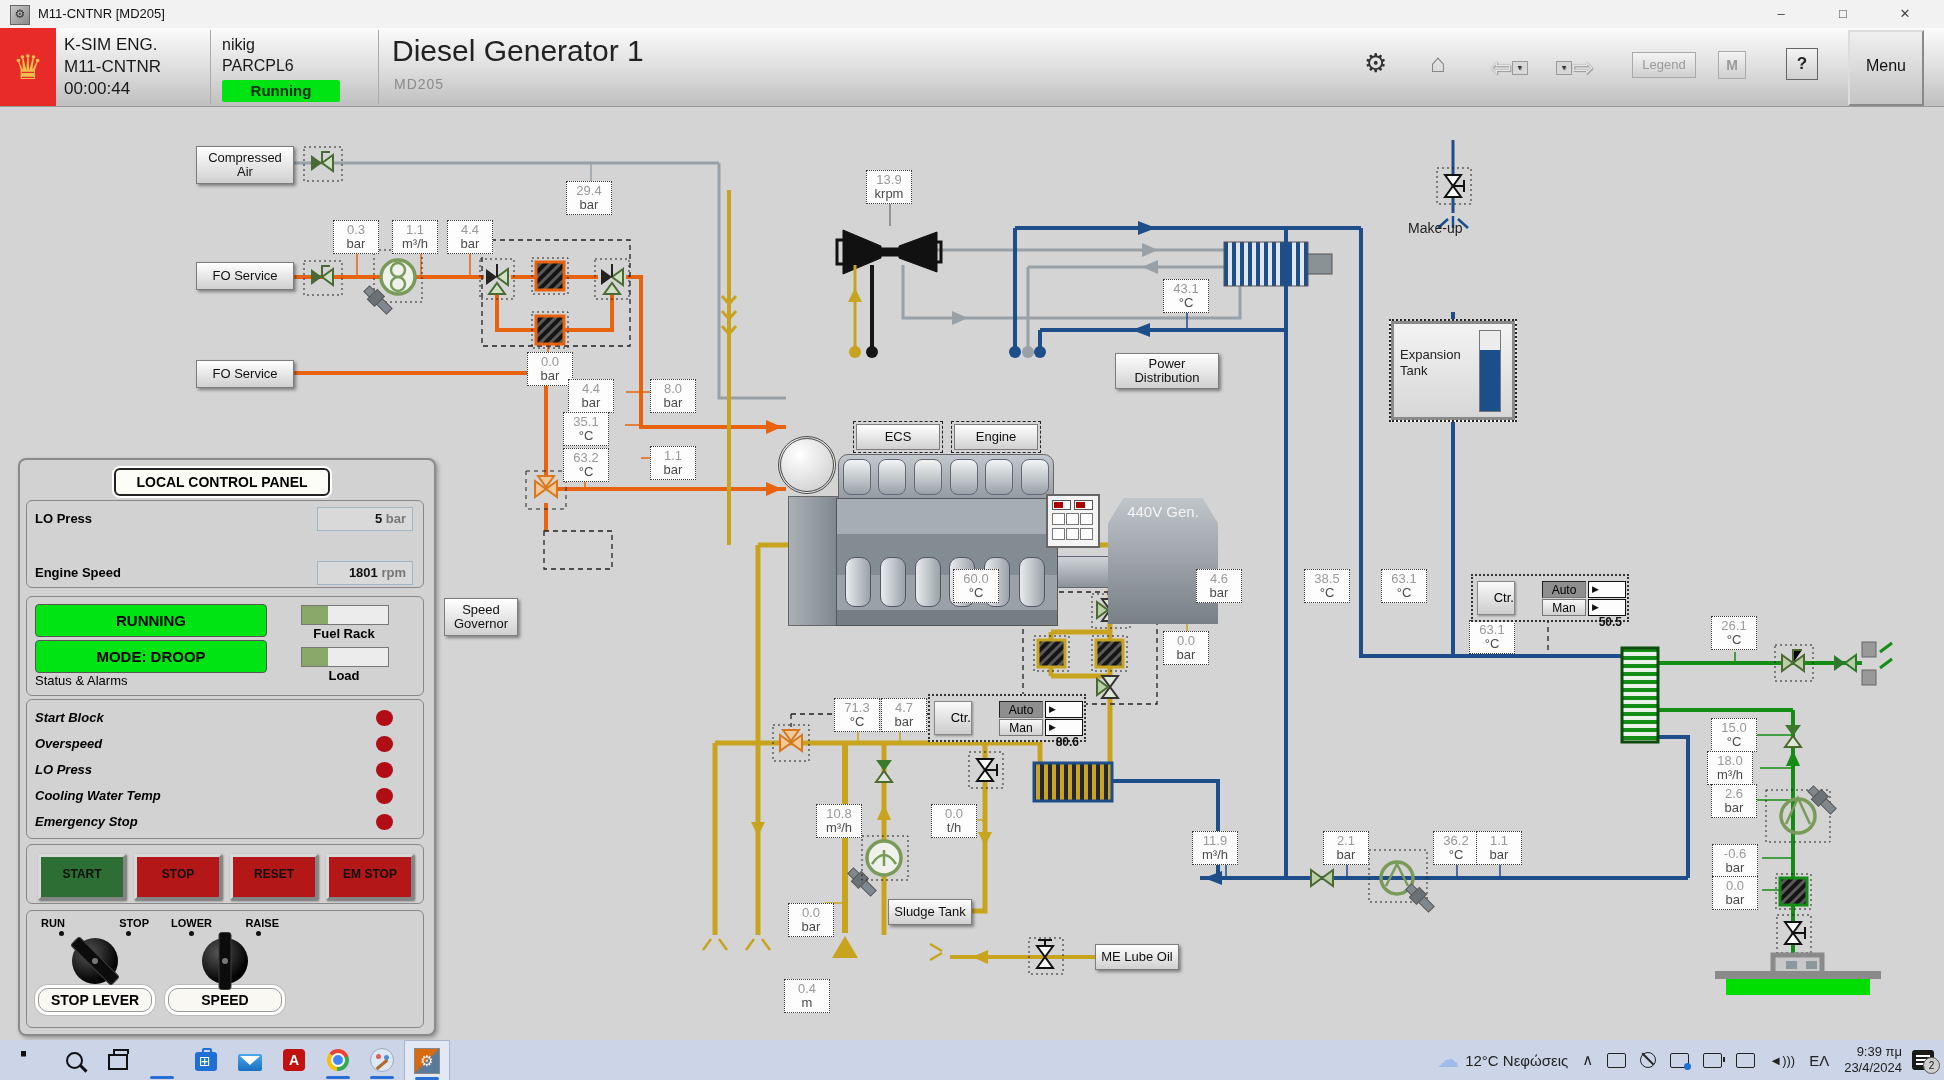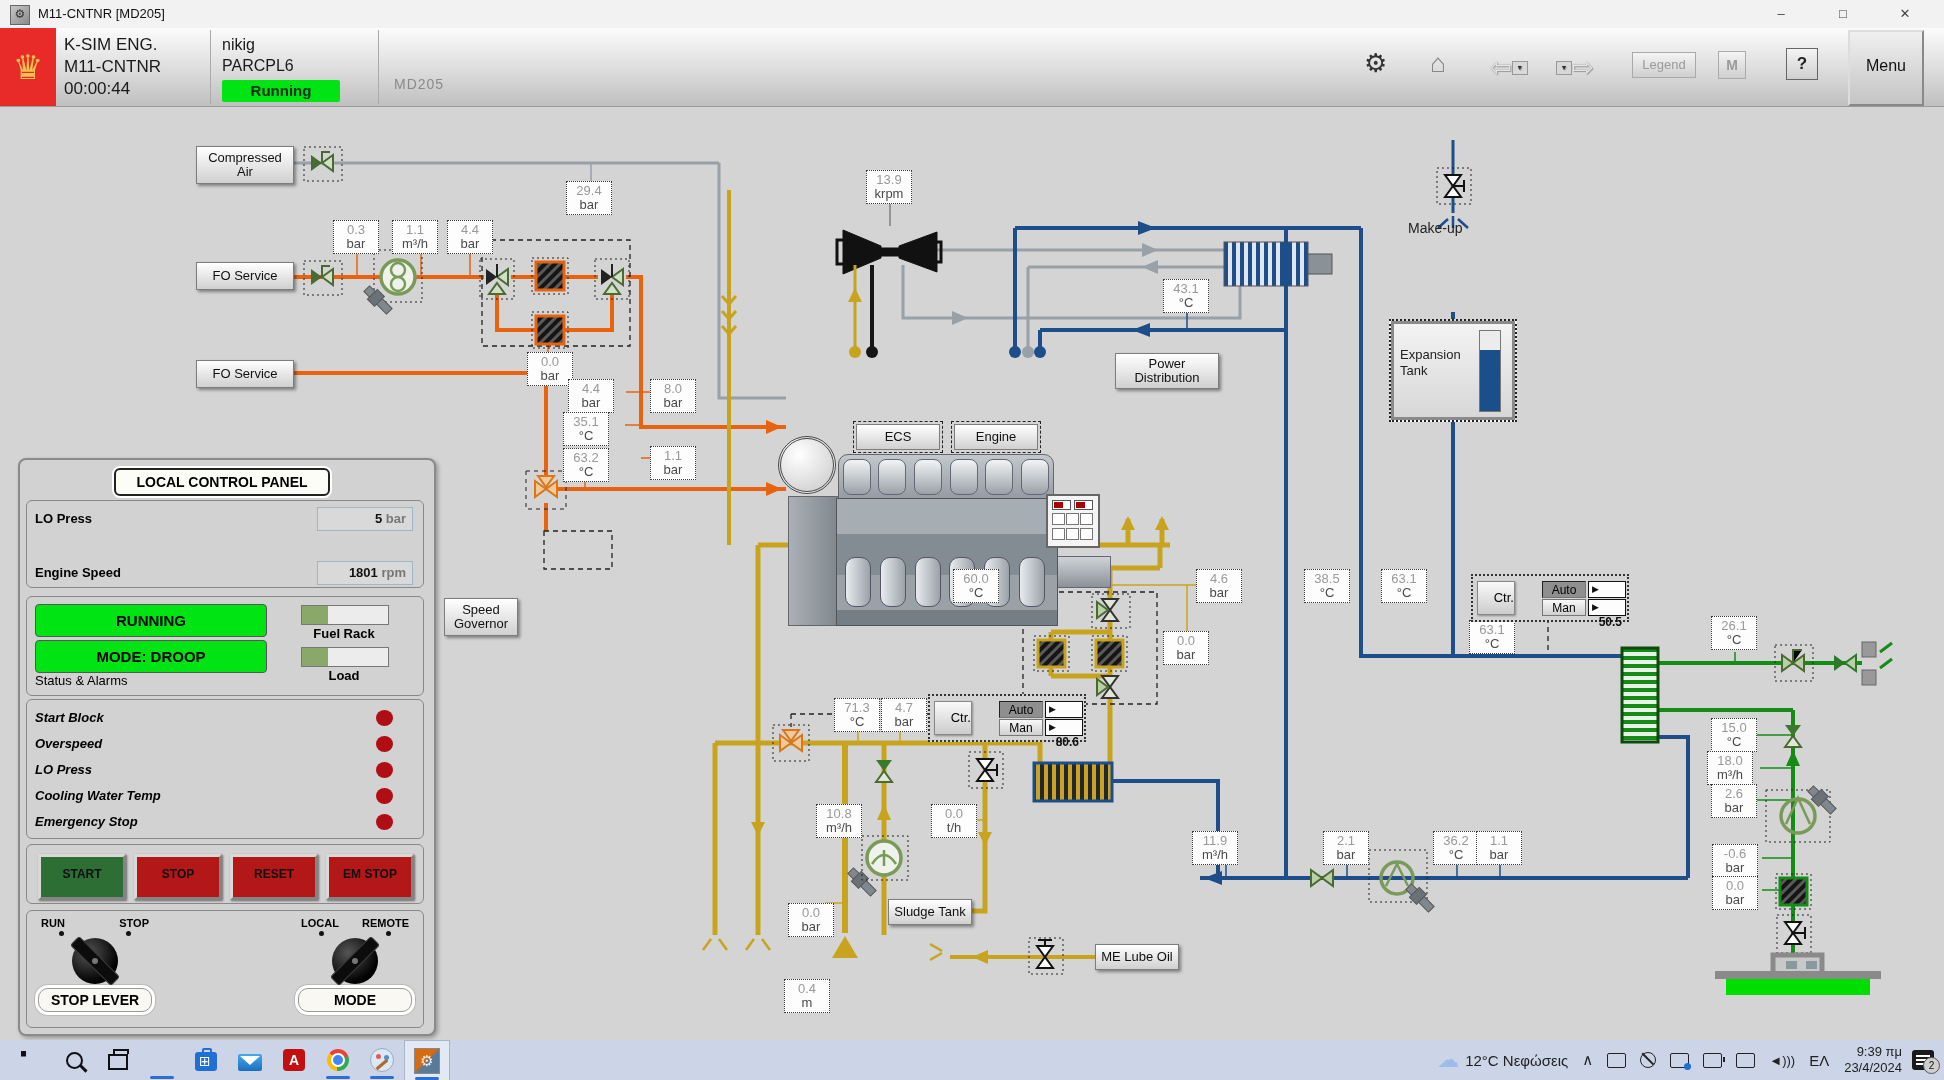--- a/index.html
+++ b/index.html
@@ -157,20 +157,21 @@
     <div>M11-CNTNR</div>
     <div>00:00:44</div>
   </div>
   <div class="hsep" style="left:210px"></div>
   <div id="user">
     <div>nikig</div>
     <div>PARCPL6</div>
   </div>
   <div id="runbadge">Running</div>
   <div class="hsep" style="left:378px"></div>
+  <div id="ptitle">Diesel Generator 1</div>
   <div id="psub">MD205</div>
   <div class="hicon" style="left:1364px">⚙</div>
   <div class="hicon" style="left:1430px;color:#888">⌂</div>
   <div class="harrow" style="left:1490px">⇦<span class="hdrop">▾</span></div>
   <div class="harrow" style="left:1556px"><span class="hdrop">▾</span>⇨</div>
   <div class="hbtn" style="left:1632px;top:24px;width:62px;height:24px;font-size:13px;line-height:24px">Legend</div>
   <div class="hbtn" style="left:1718px;top:23px;width:26px;height:26px;font-size:14px;line-height:26px;font-weight:bold">M</div>
   <div class="hbtn" id="helpbtn" style="left:1786px;top:20px;width:30px;height:30px;font-size:17px;line-height:30px">?</div>
   <div id="menubtn">Menu</div>
 </div>
@@ -528,20 +529,23 @@
         <i></i>
       </div>
     <div class="sq" style="left:4px;top:17px"></div>
       <div class="sq" style="left:18px;top:17px"></div>
       <div class="sq" style="left:32px;top:17px"></div>
     <div class="sq" style="left:4px;top:32px"></div>
       <div class="sq" style="left:18px;top:32px"></div>
       <div class="sq" style="left:32px;top:32px"></div>
   </div>
   <div id="shaft"></div>
+  <div id="generator">
+    <div class="glabel">440V Gen.</div>
+  </div>
 
   <div id="makeup-label" class="lab">Make-up</div>
   <div id="exptank" class="tank">
     <div class="tlabel">Expansion
 Tank</div>
     <div class="gauge">
         <i></i>
       </div>
   </div>
   <div id="sumptank" class="tank">
@@ -682,34 +686,34 @@
   <div class="swdots">
             <i></i>
             <i></i>
           </div>
   <div class="knob" style="--a:-45deg">
             <div class="lever"></div>
             <div class="pin"></div>
           </div>
   <div class="swname">STOP LEVER</div>
         </div>
-        <div class="swgroup" style="left: 266px;">
+        <div class="swgroup" style="left: 136px;">
           <div class="swlabels">
-            <span>LOCAL</span>
-            <span>REMOTE</span>
+            <span>LOWER</span>
+            <span>RAISE</span>
           </div>
   <div class="swdots">
             <i></i>
             <i></i>
           </div>
-  <div class="knob" style="--a:45deg">
+  <div class="knob" style="--a:0deg">
             <div class="lever"></div>
             <div class="pin"></div>
           </div>
-  <div class="swname">MODE</div>
+  <div class="swname">SPEED</div>
         </div>
       </div>
   </div>
 </div>
 
 <div id="taskbar">
   <div id="tb-icons">
       <div class="tbcell">
         <div class="g g-start"></div>
       </div>

